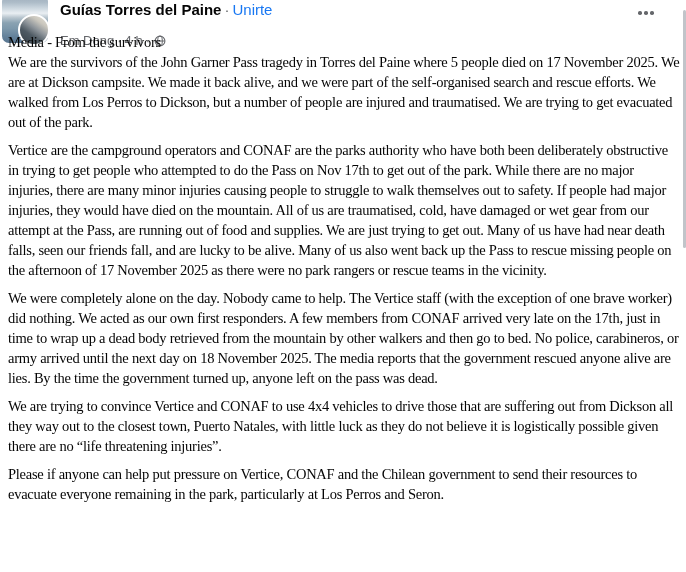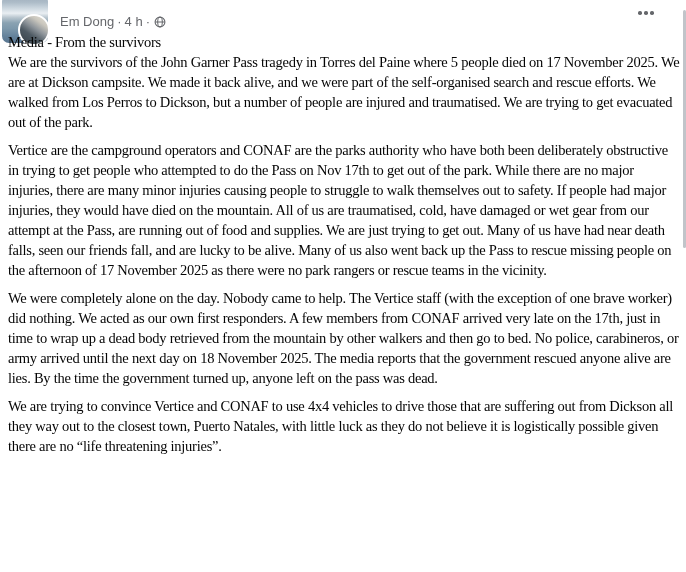--- a/index.html
+++ b/index.html
@@ -70,20 +70,23 @@
 <body>
 
 <div class="post">
 
   <div class="header">
     <div class="avatar">
       <div class="avatar-circle"></div>
     </div>
 
     <div class="header-info">
+      <div class="title-line">
+        <span class="group-name">Guías Torres del Paine</span><span class="sep">·</span><a class="join-link">Unirte</a>
+      </div>
       <div class="meta-line">
         <span>Em Dong</span>
         <span class="sep">·</span>
         <span>4 h</span>
         <span class="sep">·</span>
         <svg class="globe" width="12" height="12" viewBox="0 0 12 12">
           <circle cx="6" cy="6" r="4.9" fill="none" stroke="#65676b" stroke-width="1.1"></circle>
           <ellipse cx="6" cy="6" rx="2.3" ry="4.9" fill="none" stroke="#65676b" stroke-width="1"></ellipse>
           <line x1="1.2" y1="6" x2="10.8" y2="6" stroke="#65676b" stroke-width="1"></line>
         </svg>
@@ -96,16 +99,17 @@
       <span class="more-dot"></span>
     </div>
   </div>
 
   <div class="body">
     <p>Media - From the survivors
 We are the survivors of the John Garner Pass tragedy in Torres del Paine where 5 people died on 17 November 2025. We are at Dickson campsite. We made it back alive, and we were part of the self-organised search and rescue efforts. We walked from Los Perros to Dickson, but a number of people are injured and traumatised. We are trying to get evacuated out of the park.</p>
     <p>Vertice are the campground operators and CONAF are the parks authority who have both been deliberately obstructive in trying to get people who attempted to do the Pass on Nov 17th to get out of the park. While there are no major injuries, there are many minor injuries causing people to struggle to walk themselves out to safety. If people had major injuries, they would have died on the mountain. All of us are traumatised, cold, have damaged or wet gear from our attempt at the Pass, are running out of food and supplies. We are just trying to get out. Many of us have had near death falls, seen our friends fall, and are lucky to be alive. Many of us also went back up the Pass to rescue missing people on the afternoon of 17 November 2025 as there were no park rangers or rescue teams in the vicinity.</p>
     <p>We were completely alone on the day. Nobody came to help. The Vertice staff (with the exception of one brave worker) did nothing. We acted as our own first responders. A few members from CONAF arrived very late on the 17th, just in time to wrap up a dead body retrieved from the mountain by other walkers and then go to bed. No police, carabineros, or army arrived until the next day on 18 November 2025. The media reports that the government rescued anyone alive are lies. By the time the government turned up, anyone left on the pass was dead.</p>
     <p>We are trying to convince Vertice and CONAF to use 4x4 vehicles to drive those that are suffering out from Dickson all they way out to the closest town, Puerto Natales, with little luck as they do not believe it is logistically possible given there are no “life threatening injuries”.</p>
+    <p>Please if anyone can help put pressure on Vertice, CONAF and the Chilean government to send their resources to evacuate everyone remaining in the park, particularly at Los Perros and Seron.</p>
   </div>
 
   <div class="scrollbar-thumb"></div>
 </div>
 
 </body></html>

